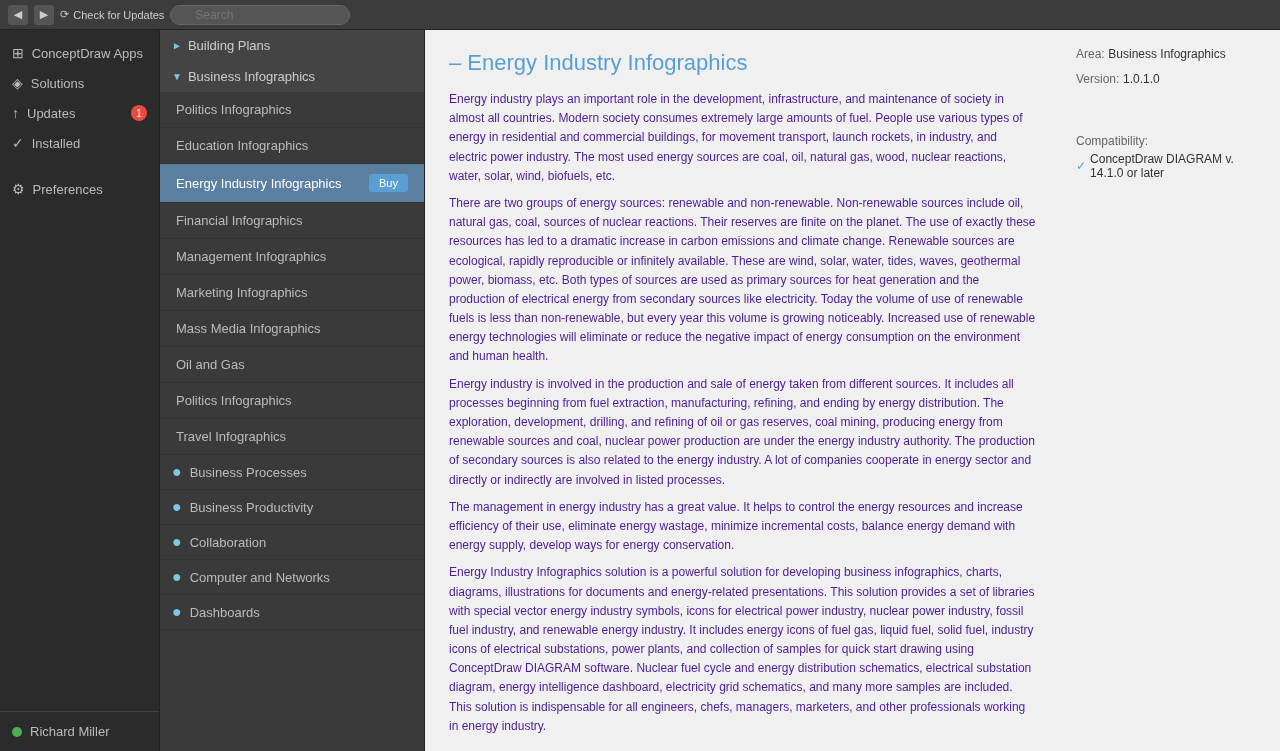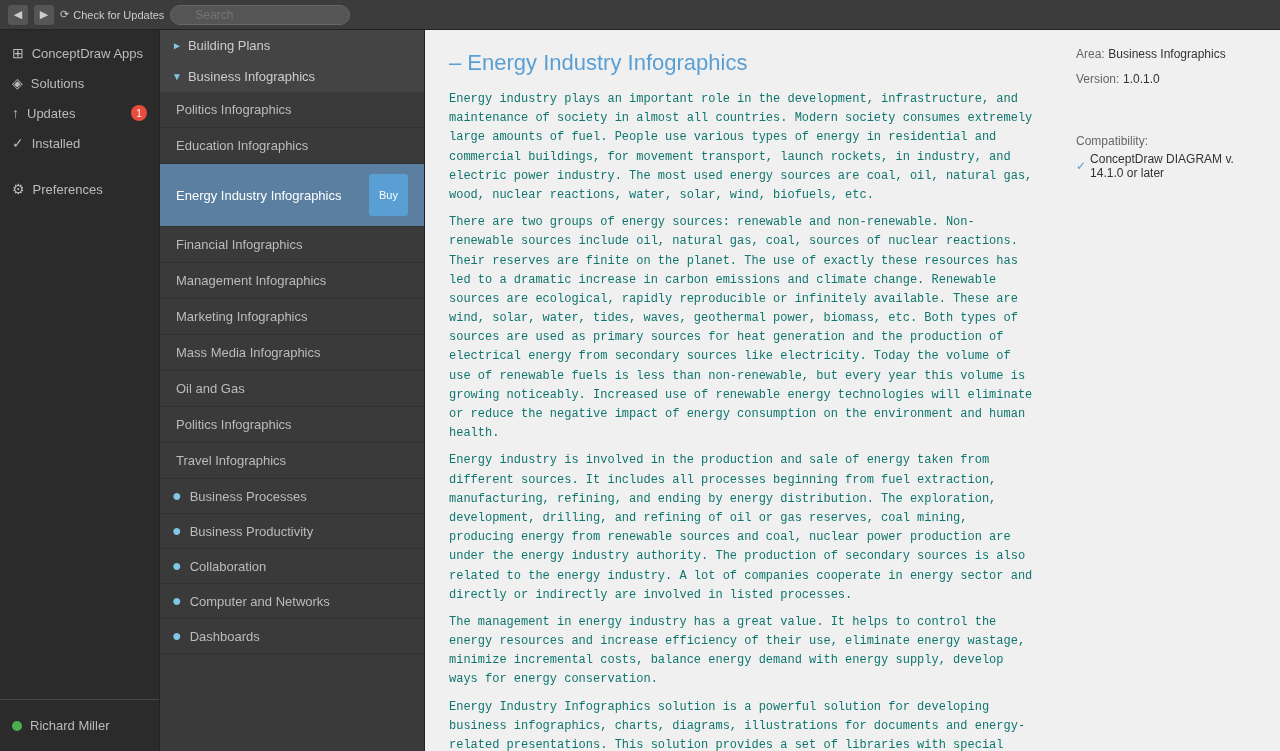--- a/index.html
+++ b/index.html
@@ -84,21 +84,21 @@
       cursor: pointer;
       color: #bbb;
       font-size: 13px;
     }
     .sidebar-item .icon { font-size: 14px; }
     .sidebar-user {
       margin-top: auto;
       display: flex;
       align-items: center;
       gap: 8px;
-      padding: 18px 12px;
+      padding: 12px 12px;
       border-top: 1px solid #444;
       color: #bbb;
     }
     .user-dot { width: 10px; height: 10px; border-radius: 50%; background: #4caf50; flex-shrink: 0; }
 
     
     .middle-list {
       width: 265px;
       background: #3a3a3a;
       flex-shrink: 0;
@@ -132,21 +132,21 @@
       color: #fff;
       display: flex;
       align-items: center;
       justify-content: space-between;
     }
 
     .buy-btn {
       background: #5a9fd4;
       border: none;
       color: #fff;
-      padding: 15px 10px;
+      padding: 3px 10px;
       border-radius: 3px;
       font-size: 11px;
       cursor: pointer;
     }
     .sub-item {
       display: flex;
       align-items: center;
       gap: 8px;
       padding: 8px 12px;
       color: #bbb;
@@ -187,23 +187,22 @@
       color: #5a9fd4;
       font-size: 22px;
       font-weight: 300;
       margin-bottom: 14px;
     }
     .page-title::before { content: '– '; }
 
     .description-text {
       font-size: 12px;
       line-height: 1.6;
-      color: #0f766e;
+      color: #4c1d95;
       margin-bottom: 8px;
-      font-family: Liberation Mono, monospace;
     }
 
     .info-label { color: #666; font-size: 12px; margin-bottom: 4px; margin-top: 48px; }
     .info-value { color: #333; font-size: 12px; font-weight: 500; }
     .info-row { margin-bottom: 10px; }
     .compat-item { display: flex; align-items: center; gap: 4px; font-size: 12px; color: #333; }
     .compat-check { color: #5a9fd4; }
   </style>
 </head>
 <body>

